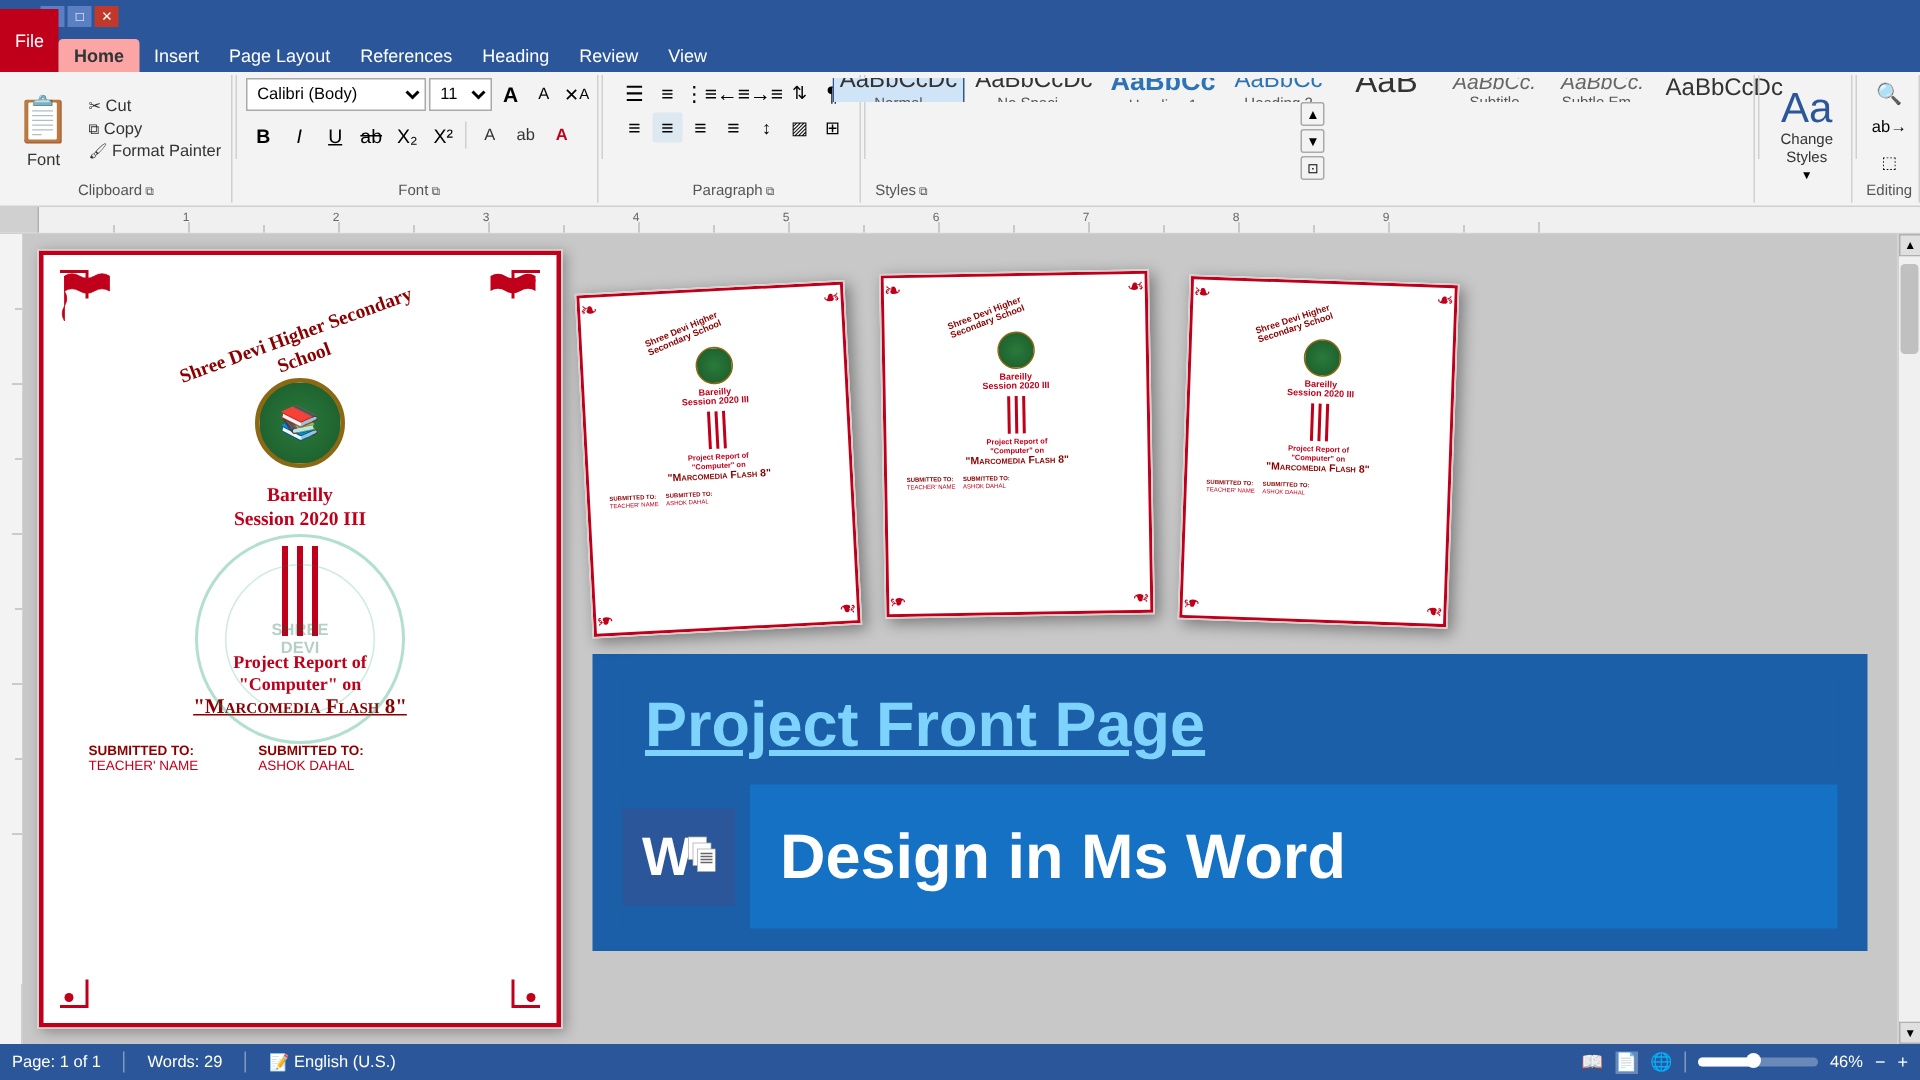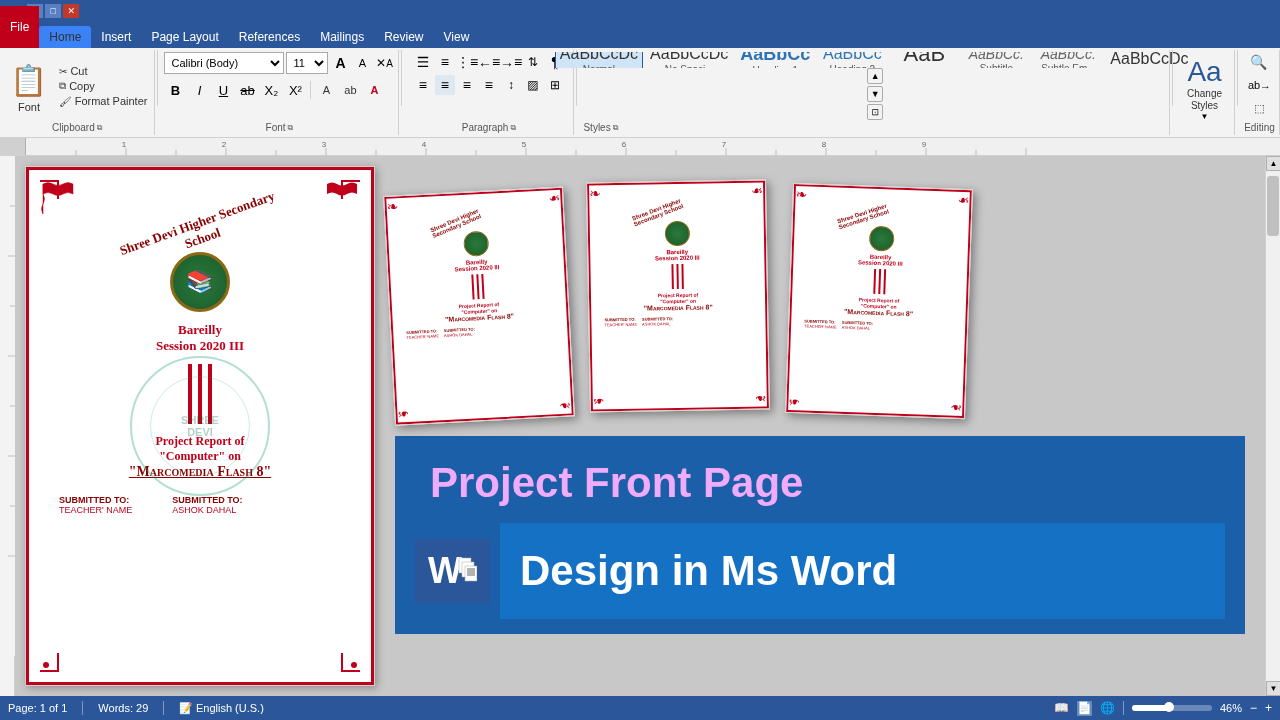--- a/index.html
+++ b/index.html
@@ -29,21 +29,21 @@
     .ribbon-tab {
       height: 22px;
       padding: 0 10px;
       font-size: 12px;
       color: white;
       display: flex;
       align-items: center;
       cursor: pointer;
       border-radius: 3px 3px 0 0;
     }
-    .ribbon-tab.active { background: #3b82f6; color: #333; font-weight: 400; }
+    .ribbon-tab.active { background: #fca5a5; color: #333; font-weight: 700; }
 
     
     #ribbon-content {
       height: 90px;
       background: #f3f3f3;
       display: flex;
       align-items: stretch;
       padding: 2px 0;
       border-bottom: 1px solid #d0d0d0;
     }
@@ -460,24 +460,25 @@
       gap: 8px;
     }
 
     #banner-top {
       background: #1a5fa8;
       display: inline-block;
     }
 
     .banner-title {
       font-size: 42px;
-      color: #f0abfc;
+      color: #7dd3fc;
       font-weight: 700;
       font-family: Arial, sans-serif;
       display: inline-block;
+      text-decoration: underline;
     }
 
     #banner-bottom {
       display: flex;
       align-items: center;
       background: #1a5fa8;
       gap: 10px;
     }
 
     .word-logo-box {
@@ -584,21 +585,21 @@
   <div class="ribbon-tab">
     <span>Insert</span>
   </div>
   <div class="ribbon-tab">
     <span>Page Layout</span>
   </div>
   <div class="ribbon-tab">
     <span>References</span>
   </div>
   <div class="ribbon-tab">
-    <span>Mailings</span>
+    <span>Heading</span>
   </div>
   <div class="ribbon-tab">
     <span>Review</span>
   </div>
   <div class="ribbon-tab">
     <span>View</span>
   </div>
 </div>
 
 <div id="ribbon-content">

